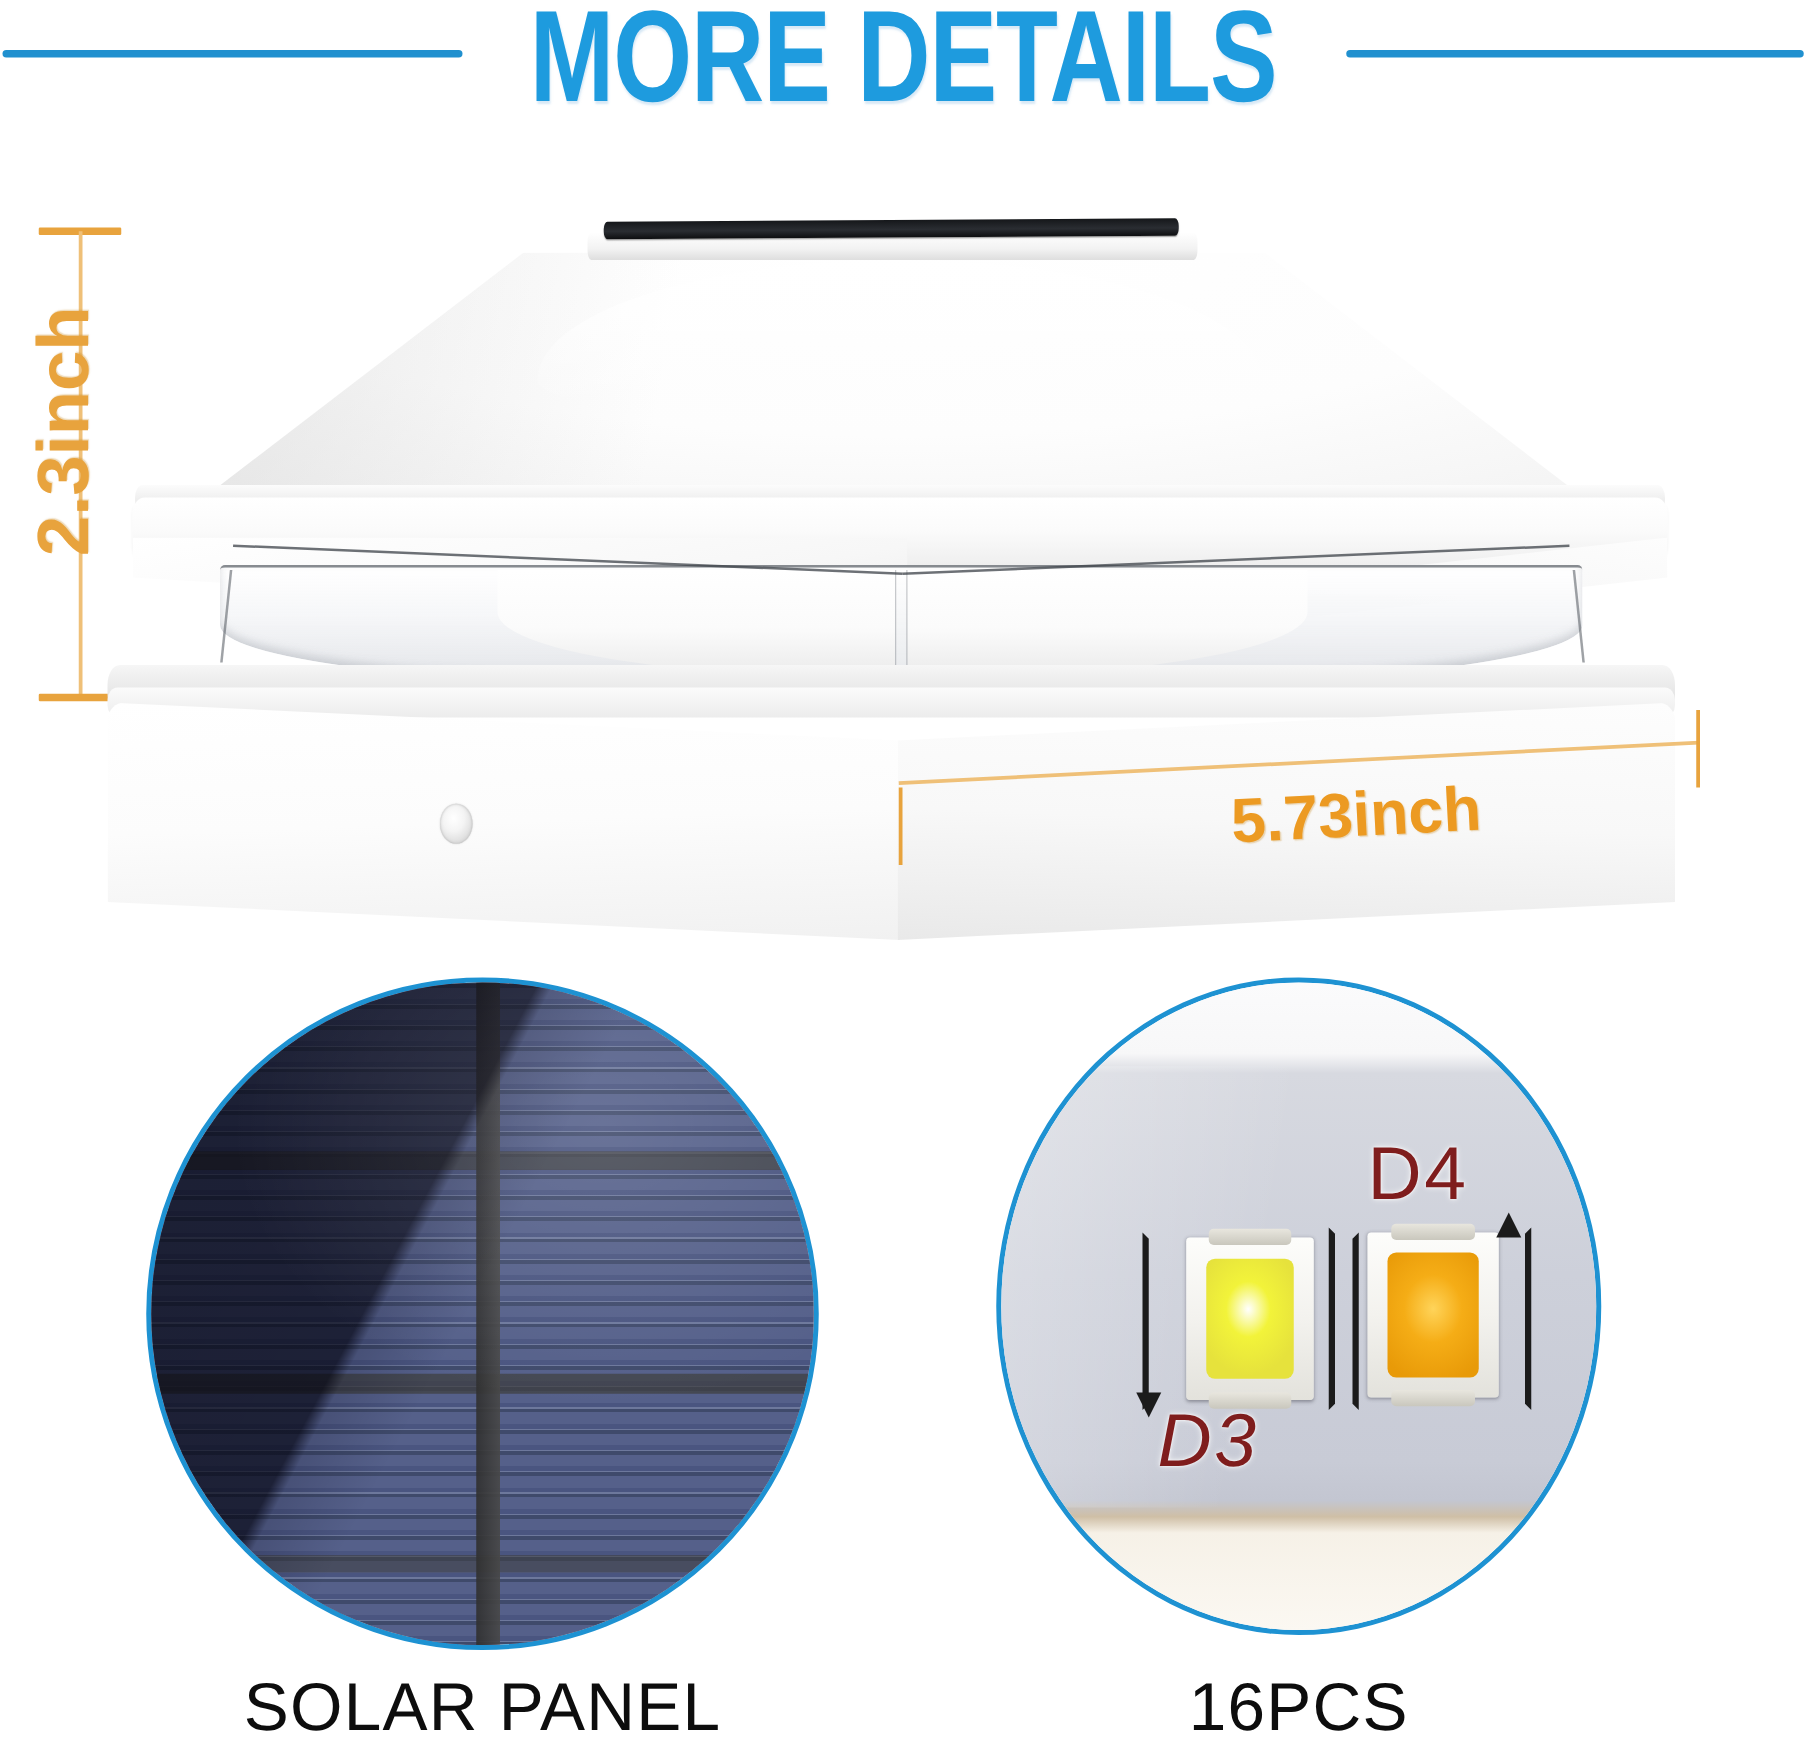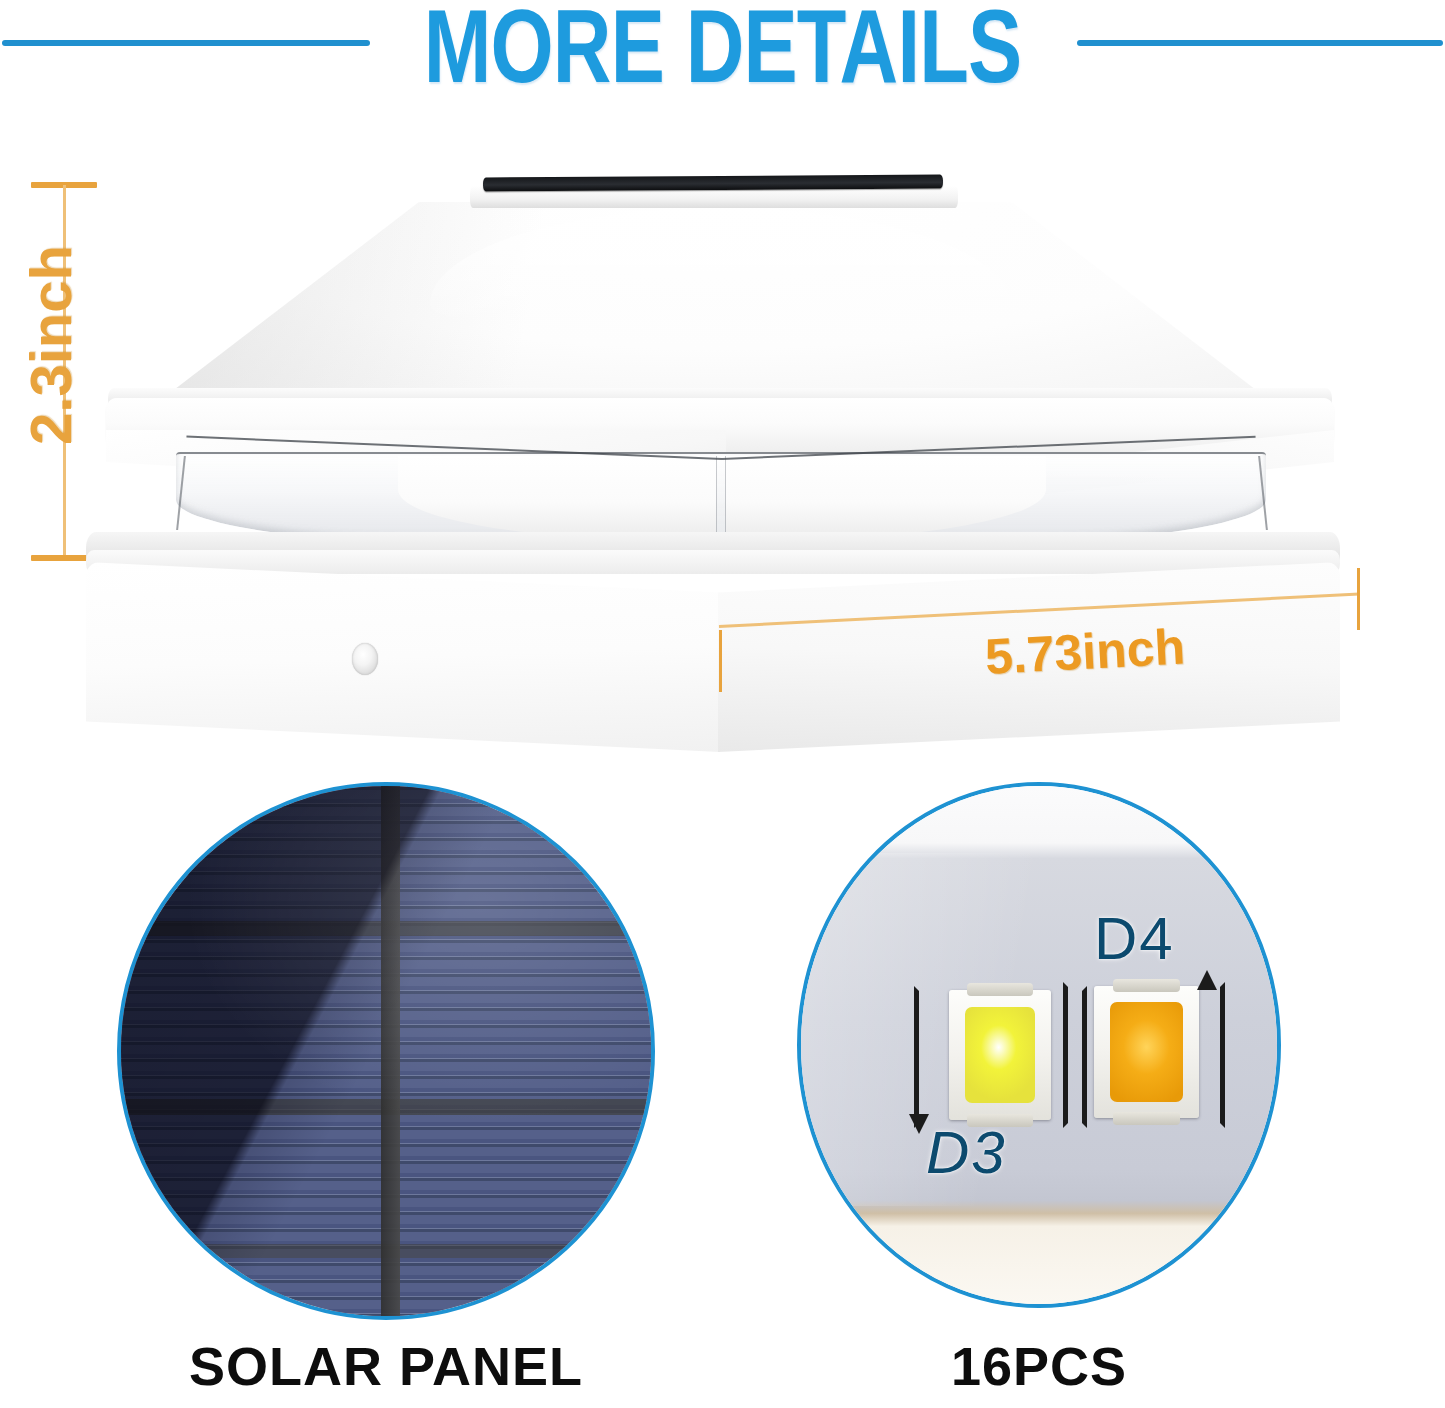--- a/index.html
+++ b/index.html
@@ -347,37 +347,37 @@
     position: absolute;
     border: 5px solid #1b1b1b;
     border-top-color: transparent;
     border-bottom-color: transparent;
   }
   .silk-lbl {
     position: absolute;
     font-family: "Liberation Sans", sans-serif;
     font-size: 60px;
     font-weight: 400;
-    color: #0c4a6e;
+    color: #7f1d1d;
     letter-spacing: 2px;
     text-shadow: 0 0 2px rgba(255,255,255,.95), 0 0 5px rgba(255,255,255,.8);
     white-space: nowrap;
   }
   .silk-arrow {
     position: absolute;
     width: 0; height: 0;
   }
 
   
   .caption {
     position: absolute;
     top: 1336px;
     font-family: "Liberation Sans", sans-serif;
     font-size: 54px;
-    font-weight: 700;
+    font-weight: 400;
     line-height: 60px;
     color: #0d0d0d;
     letter-spacing: 1px;
     text-align: center;
     white-space: nowrap;
   }
   #caption-solar { left: 117px; width: 538px; }
   #caption-leds  { left: 797px; width: 484px; }
 </style>
 </head>

